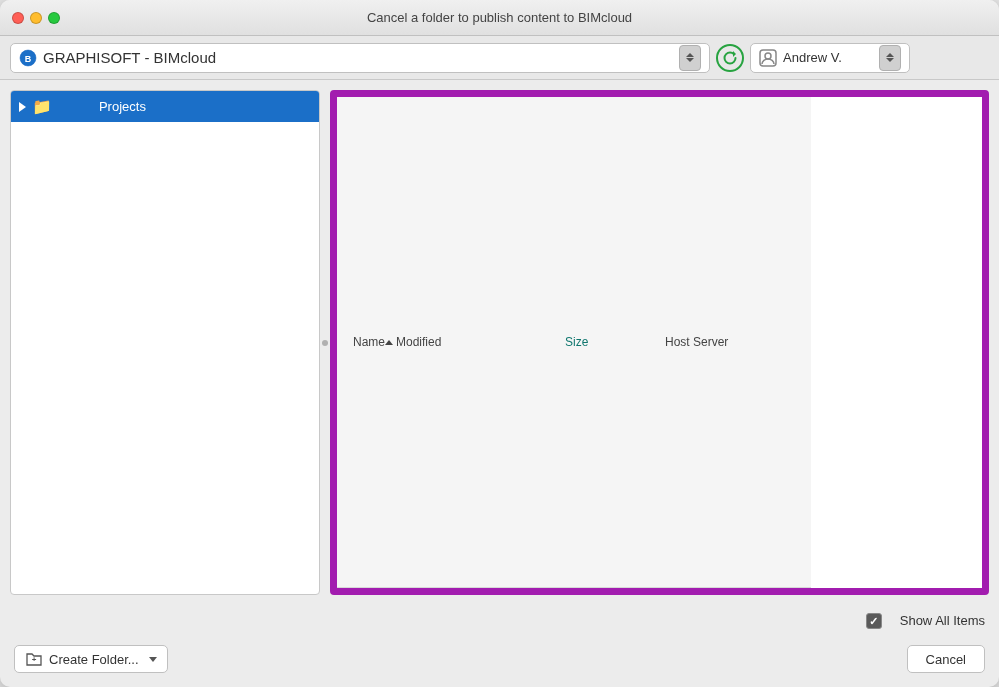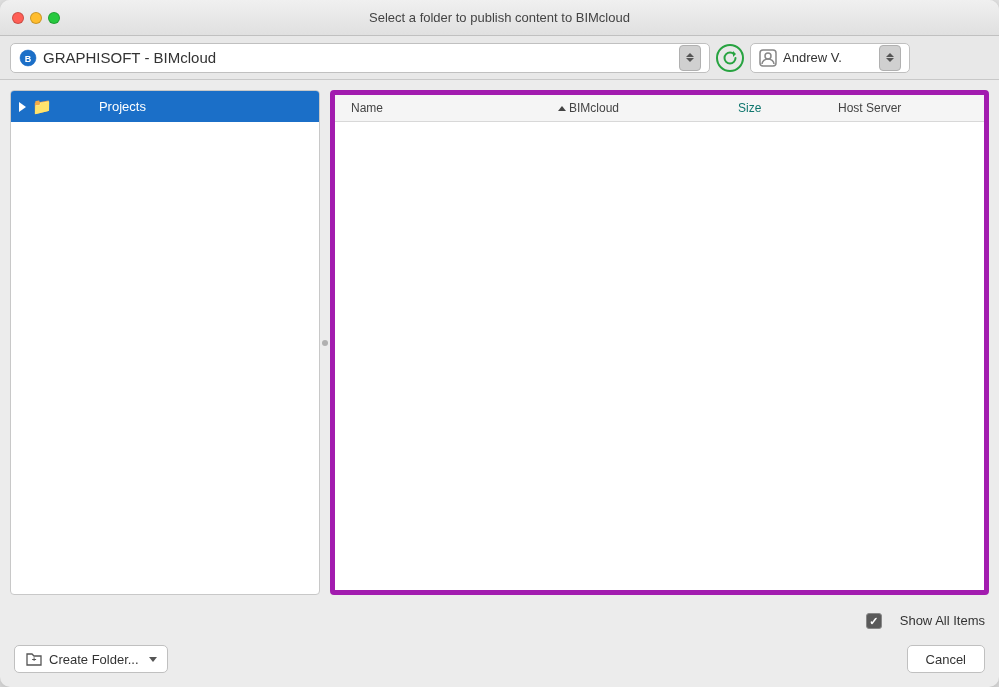--- a/index.html
+++ b/index.html
@@ -234,25 +234,25 @@
       width: 6px;
       height: 6px;
       border-radius: 50%;
       background: #b0b0b0;
     }
 
     
     .file-panel {
       flex: 1;
       background: white;
-      border: 5px solid #a21caf;
+      border: 7px solid #a21caf;
       border-radius: 4px;
       overflow: hidden;
       display: flex;
-      flex-direction: column;
+      flex-direction: row;
     }
 
     .file-table-header {
       display: flex;
       align-items: center;
       padding: 6px 16px;
       border-bottom: 1px solid #d8d8d8;
       background: #f5f5f5;
       flex-shrink: 0;
     }
@@ -405,21 +405,21 @@
 <body>
 
 <div class="window">
 
   <div class="title-bar">
     <div class="title-bar-buttons">
       <div class="tb-btn close"></div>
       <div class="tb-btn minimize"></div>
       <div class="tb-btn maximize"></div>
     </div>
-    <span class="title-bar-text">Select a folder to publish content to BIMcloud</span>
+    <span class="title-bar-text">Cancel a folder to publish content to BIMcloud</span>
   </div>
 
   <div class="toolbar">
 
     <div class="server-selector">
 
       <svg class="server-icon" width="18" height="18" viewBox="0 0 18 18">
         <circle cx="9" cy="9" r="8" fill="#1b6fc8" stroke="#1565c0" stroke-width="0.5"></circle>
         <text x="9" y="13" text-anchor="middle" fill="white" font-size="9" font-weight="bold" font-family="Arial">B</text>
       </svg>
@@ -466,21 +466,21 @@
       <div class="splitter-dot"></div>
     </div>
 
     <div class="file-panel">
       <div class="file-table-header">
         <div class="col-name">
           <span>Name</span>
         </div>
         <div class="col-modified">
           <span class="sort-arrow"></span>
-          <span>BIMcloud</span>
+          <span>Modified</span>
         </div>
         <div class="col-size">
           <span>Size</span>
         </div>
         <div class="col-host">
           <span>Host Server</span>
         </div>
       </div>
       <div class="file-table-body">
         

